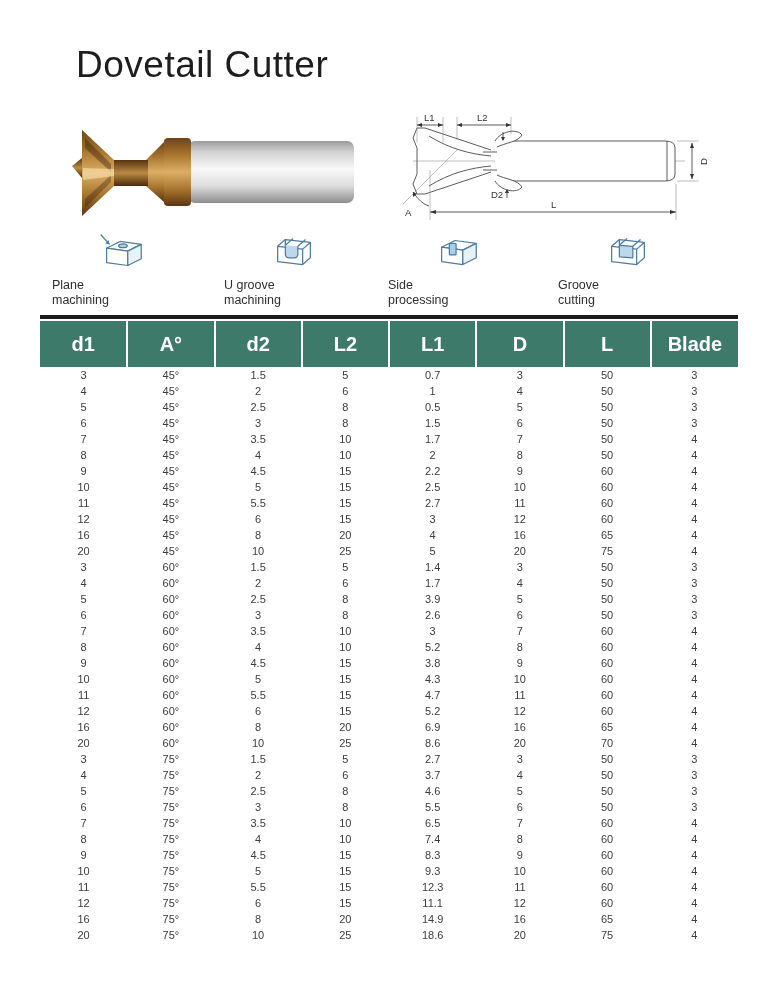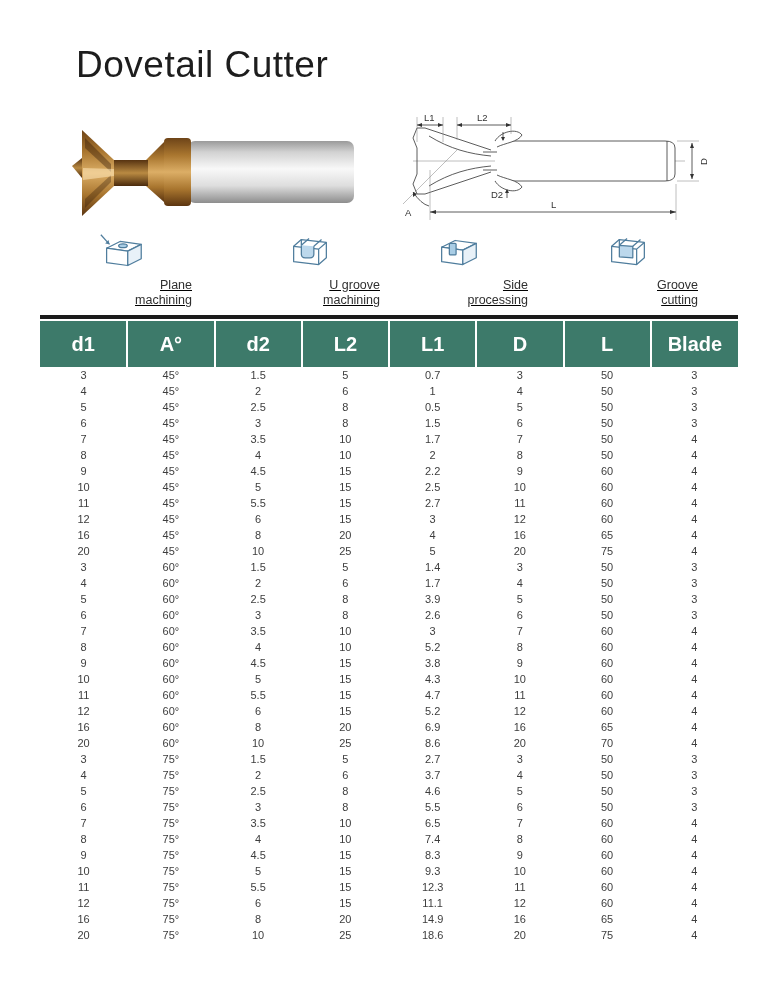--- a/index.html
+++ b/index.html
@@ -9,21 +9,21 @@
     font-family:"Liberation Sans", sans-serif; overflow:hidden;
   }
   .page-title {
     position:absolute; left:55px; top:44px;
     font-size:37px; font-weight:400; color:#1d1d1d; letter-spacing:.5px;margin-left:21px;
   }
   .product-photo { position:absolute; left:70px; top:124px; width:290px; height:100px; }
   .tech-diagram  { position:absolute; left:395px; top:112px; width:320px; height:118px; }
 
   .apps-row { position:absolute; left:0; top:232px; width:778px; height:80px; }
-  .app-item { position:absolute; width:140px; text-align:right;text-decoration:underline; }
+  .app-item { position:absolute; width:140px; text-align:left; }
   .app-item .app-icon { display:block; margin:0 auto 4px auto; width:50px; height:42px; }
   .app-label { font-size:12.5px; color:#2f2f2f; line-height:15px; }
 
   .table-wrap { position:absolute; left:40px; top:315px; width:698px; }
   .table-topbar { height:4px; background:var(--top-border,#1b1b1b); margin-bottom:2px; }
   table.spec-table { width:698px; border-collapse:collapse; table-layout:fixed; }
   table.spec-table thead th {
     background:var(--header-bg,#3d7a6a); color:var(--header-text,#fff);
     font-size:20px; font-weight:bold; height:46px; text-align:center;
     border-left:2px solid #fff;
@@ -144,21 +144,21 @@
         <ellipse cx="27" cy="13.5" rx="4.5" ry="2" fill="#a9cde5" class="icon-stroke"></ellipse>
         <line x1="4" y1="2" x2="13" y2="12" class="icon-stroke"></line>
         <polygon points="13,12 8.5,11 12,7.5" fill="#4f7d9d"></polygon>
       </svg>
       <div class="app-label">
         <span>Plane</span><br>
         <span>machining</span>
       </div>
     </div>
 
-    <div class="app-item" style="left:240px;">
+    <div class="app-item" style="left:224px;">
       <svg class="app-icon" viewBox="0 0 52 42">
         <path d="M9,14 L17,7 L43,10 L43,26 L35,33 L9,30 Z" fill="#ffffff" class="icon-stroke"></path>
         <path d="M17,7 L17,13 M43,10 L35,17 L35,33 M9,14 L35,17" fill="none" class="icon-stroke"></path>
         <path d="M17,13 L17,22 Q17,26 21,26 L26,26 Q30,26 30,22 L30,14" fill="#bcd8ec" class="icon-stroke"></path>
         <path d="M17,13 L25,6 M30,14 L38,7" fill="none" class="icon-stroke"></path>
       </svg>
       <div class="app-label">
         <span>U groove</span><br>
         <span>machining</span>
       </div>

